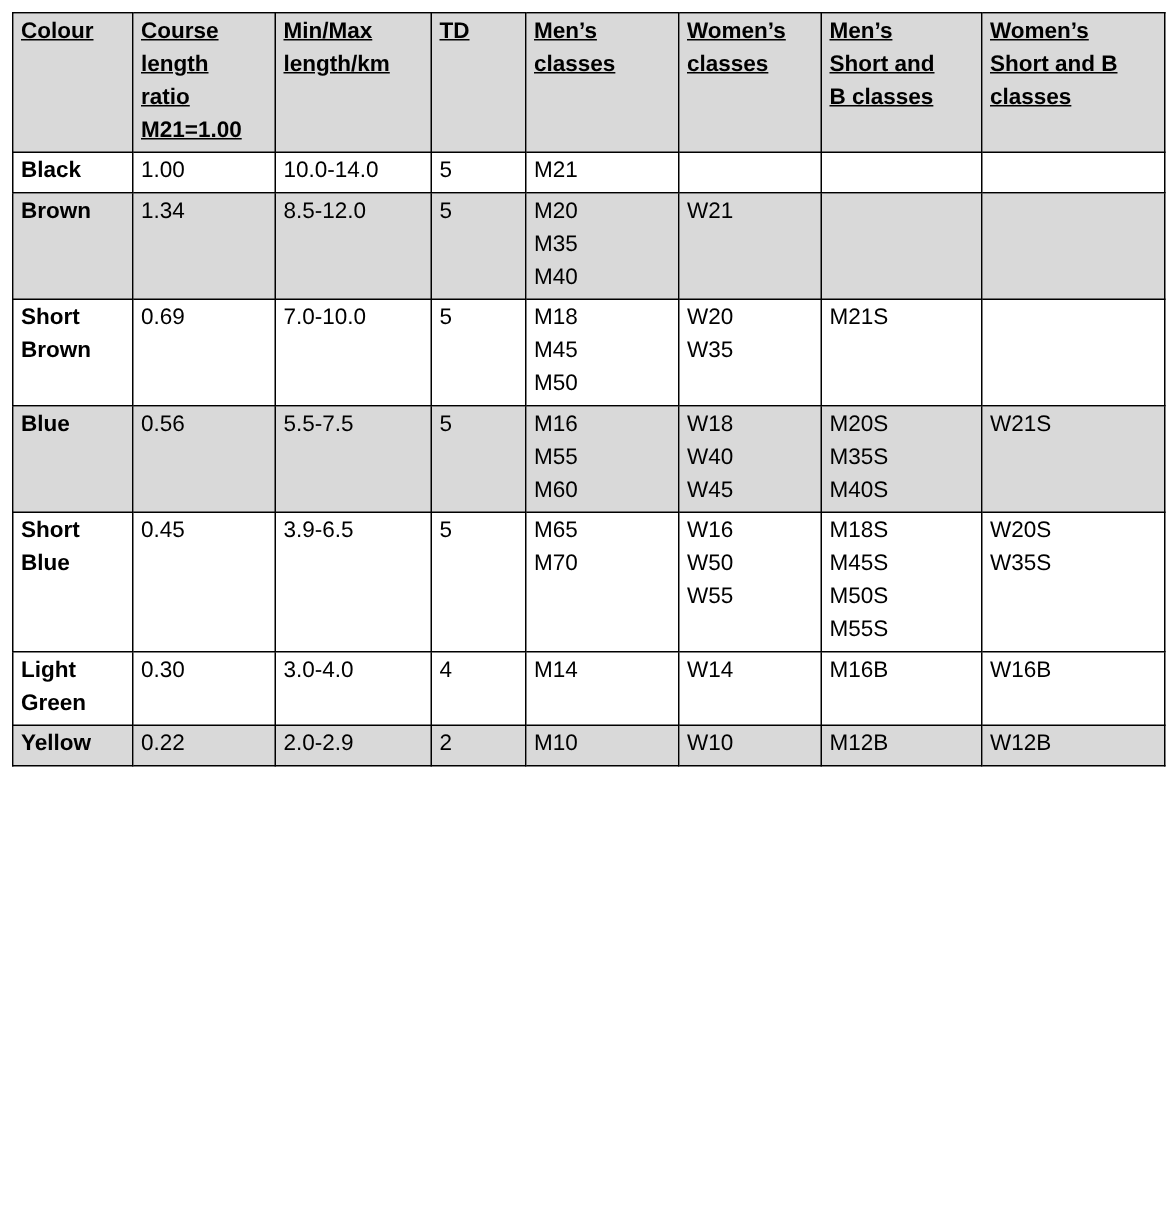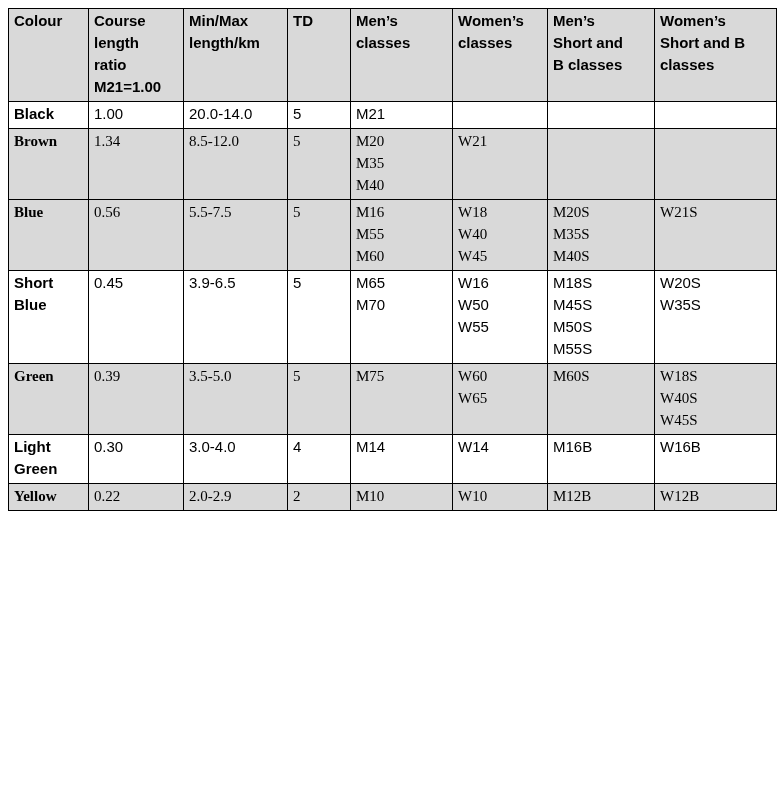--- a/index.html
+++ b/index.html
@@ -33,24 +33,24 @@
     line-height: 22px;
     white-space: pre-line;
     overflow: hidden;
     word-wrap: break-word;
   }
   table.course-table th {
     background: var(--header-bg, #d9d9d9);
     font-weight: bold;
     height: 86px;
     box-sizing: border-box;
+    text-decoration: underline;
   }
   table.course-table tr.shaded td {
     background: var(--shaded-bg, #d9d9d9);
-    font-family: Liberation Serif, serif;
   }
   table.course-table td.colour {
     font-weight: bold;
   }
 </style>
 </head>
 <body>
 
 <div class="page">
   <table class="course-table">
@@ -83,37 +83,50 @@
 B classes</th>
         <th>Women’s
 Short and B
 classes</th>
       </tr>
     </thead>
     <tbody>
         <tr>
           <td class="colour">Black</td>
           <td>1.00</td>
-          <td>20.0-14.0</td>
+          <td>10.0-14.0</td>
           <td>5</td>
           <td>M21</td>
           <td></td>
           <td></td>
           <td></td>
         </tr>
         <tr class="shaded">
           <td class="colour">Brown</td>
           <td>1.34</td>
           <td>8.5-12.0</td>
           <td>5</td>
           <td>M20
 M35
 M40</td>
           <td>W21</td>
           <td></td>
+          <td></td>
+        </tr>
+        <tr>
+          <td class="colour">Short Brown</td>
+          <td>0.69</td>
+          <td>7.0-10.0</td>
+          <td>5</td>
+          <td>M18
+M45
+M50</td>
+          <td>W20
+W35</td>
+          <td>M21S</td>
           <td></td>
         </tr>
         <tr class="shaded">
           <td class="colour">Blue</td>
           <td>0.56</td>
           <td>5.5-7.5</td>
           <td>5</td>
           <td>M16
 M55
 M60</td>
@@ -135,33 +148,20 @@
           <td>W16
 W50
 W55</td>
           <td>M18S
 M45S
 M50S
 M55S</td>
           <td>W20S
 W35S</td>
         </tr>
-        <tr class="shaded">
-          <td class="colour">Green</td>
-          <td>0.39</td>
-          <td>3.5-5.0</td>
-          <td>5</td>
-          <td>M75</td>
-          <td>W60
-W65</td>
-          <td>M60S</td>
-          <td>W18S
-W40S
-W45S</td>
-        </tr>
         <tr>
           <td class="colour">Light Green</td>
           <td>0.30</td>
           <td>3.0-4.0</td>
           <td>4</td>
           <td>M14</td>
           <td>W14</td>
           <td>M16B</td>
           <td>W16B</td>
         </tr>

